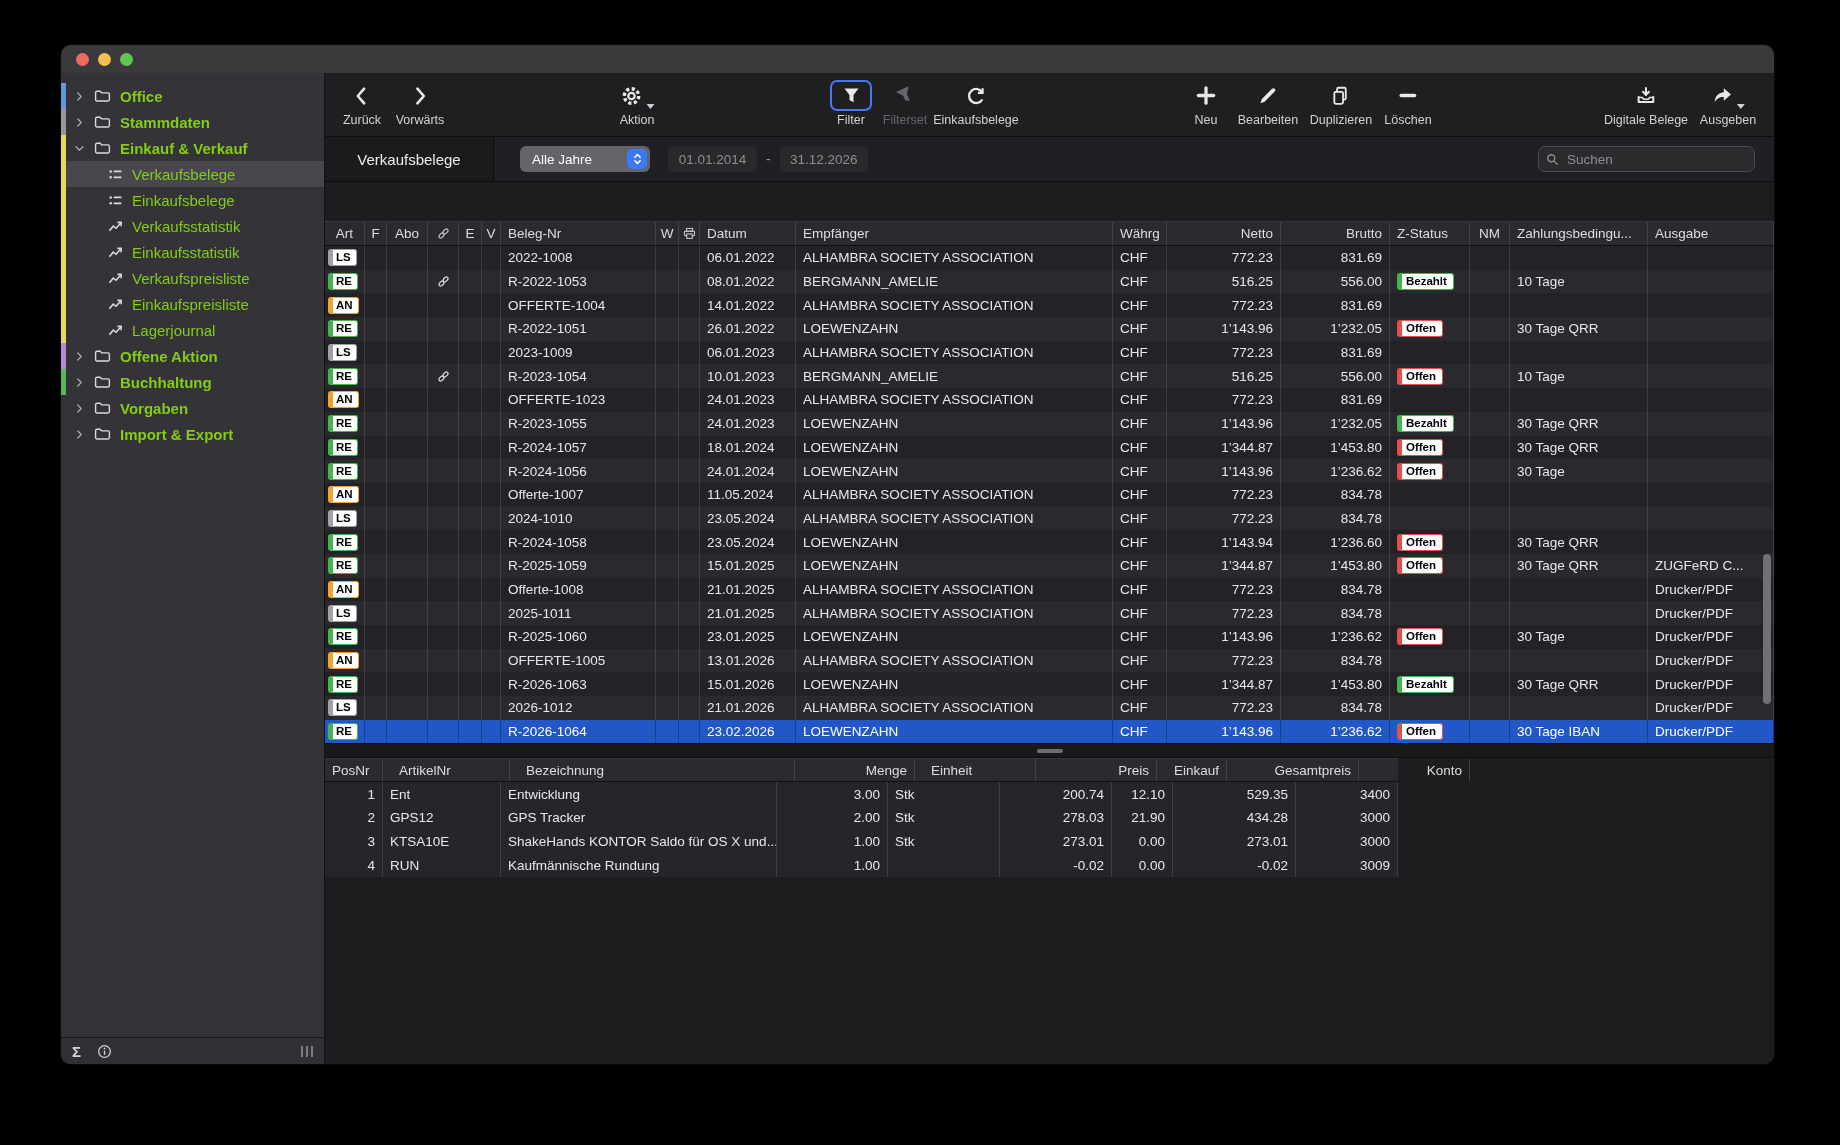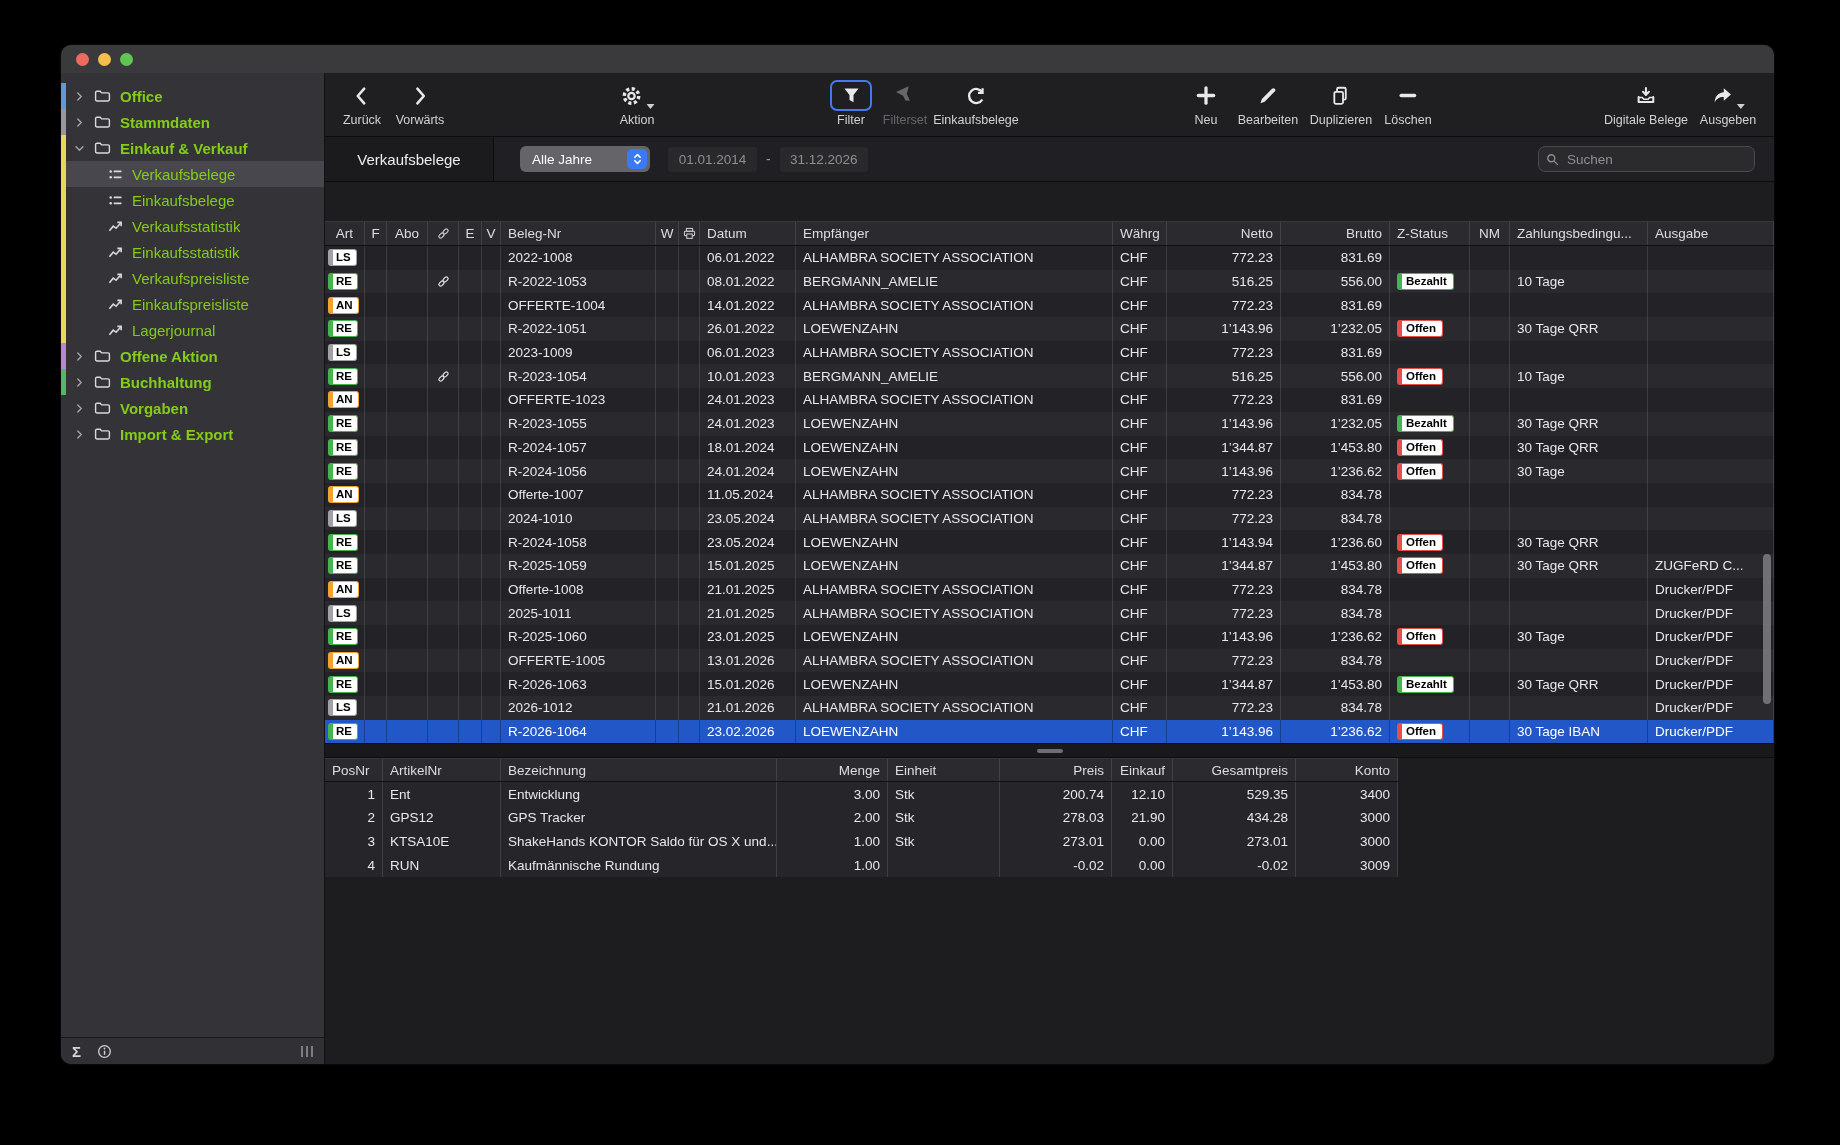--- a/index.html
+++ b/index.html
@@ -93,21 +93,21 @@
   .badge{background:#fff;color:#000;font-weight:700;font-size:11.5px;line-height:15px;border:1.5px solid;
     border-left-width:5px;border-radius:3px;padding:0 5px 0 3px;display:inline-block;}
   .badge.status{padding:0 6px 0 4px;font-size:11.5px;}
   .linkglyph{color:#e3e3e6;display:flex;}
   .vthumb{position:absolute;right:3px;top:308px;width:8px;height:150px;border-radius:4px;background:#707076;}
   
   .splitter{height:15px;background:#19191c;border-top:1px solid #0d0d0f;border-bottom:1px solid #0d0d0f;
     display:flex;align-items:center;justify-content:center;flex:none;}
   .sp-handle{width:26px;height:4px;border-radius:2px;background:#6e6e73;}
   
-  .dhead{width:1073px;height:24px;}
+  .dhead{width:1073px;height:24px;gap:9px;}
   .dwrap{width:1073px;flex:none;}
   .drow{display:grid;height:23.7px;background:#26262a;font-size:13.5px;color:#e8e8ea;}
   .filler{flex:1;}
   
   .statusbar{height:27px;border-top:1px solid #0f0f11;background:#202024;display:flex;align-items:center;
     justify-content:center;font-size:13px;color:#bababd;flex:none;}
 </style>
 </head>
 <body>
 

